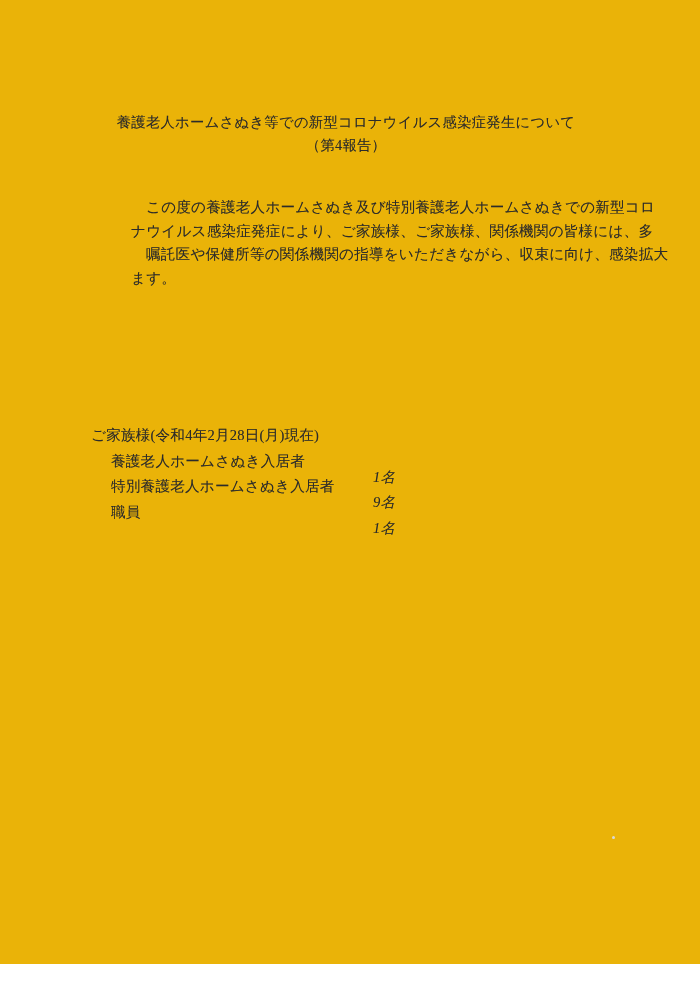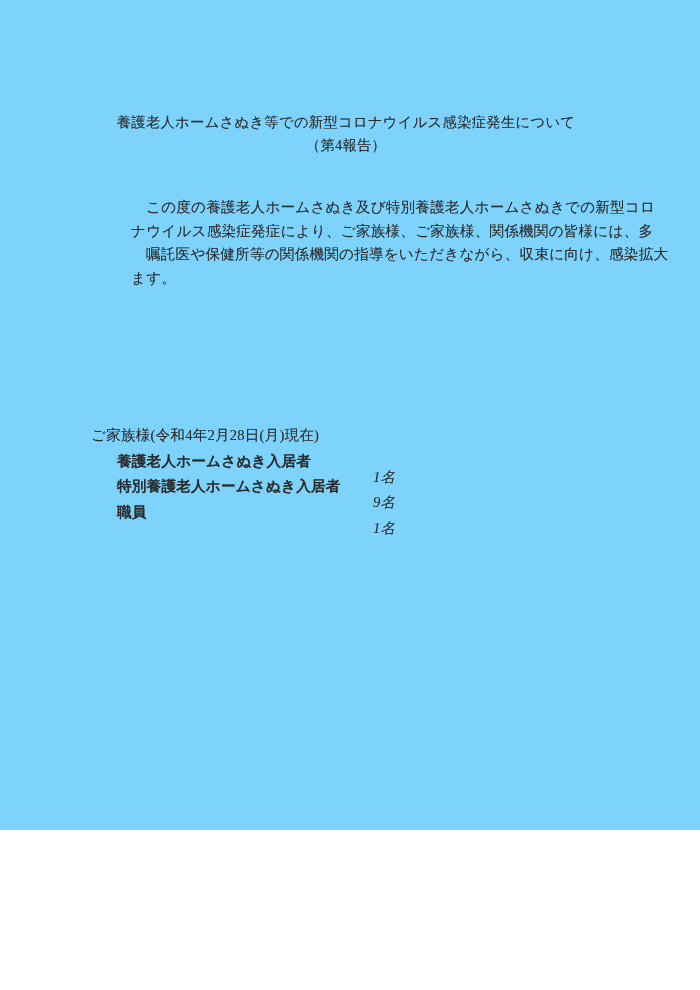--- a/index.html
+++ b/index.html
@@ -3,22 +3,22 @@
 <meta charset="utf-8">
 <style>
   html, body {
     margin: 0;
     padding: 0;
     background: #ffffff;
   }
   .page {
     position: relative;
     width: 700px;
-    height: 830px;
-    background: #7dd3fc;
+    height: 964px;
+    background: #eab308;
     overflow: hidden;
     font-family: "Liberation Serif", "DejaVu Serif", serif;
     color: #2b2b2b;
     text-shadow: 0 0 0.4px rgba(40,40,40,0.35);
   }
   .title-block {
     position: absolute;
     top: 111px;
     left: 0;
     width: 692px;
@@ -59,22 +59,21 @@
   .summary-row {
     position: relative;
     height: 25.3px;
     line-height: 25.3px;
     white-space: nowrap;
   }
   .summary-rows {
     margin-top: 2px;
   }
   .row-label {
-    margin-left: 26px;
-    font-weight: bold;
+    margin-left: 20px;
   }
   .row-count {
     position: absolute;
     left: 282px;
     top: 16px;
     font-style: italic;
   }
   .scan-speck {
     position: absolute;
     left: 612px;

